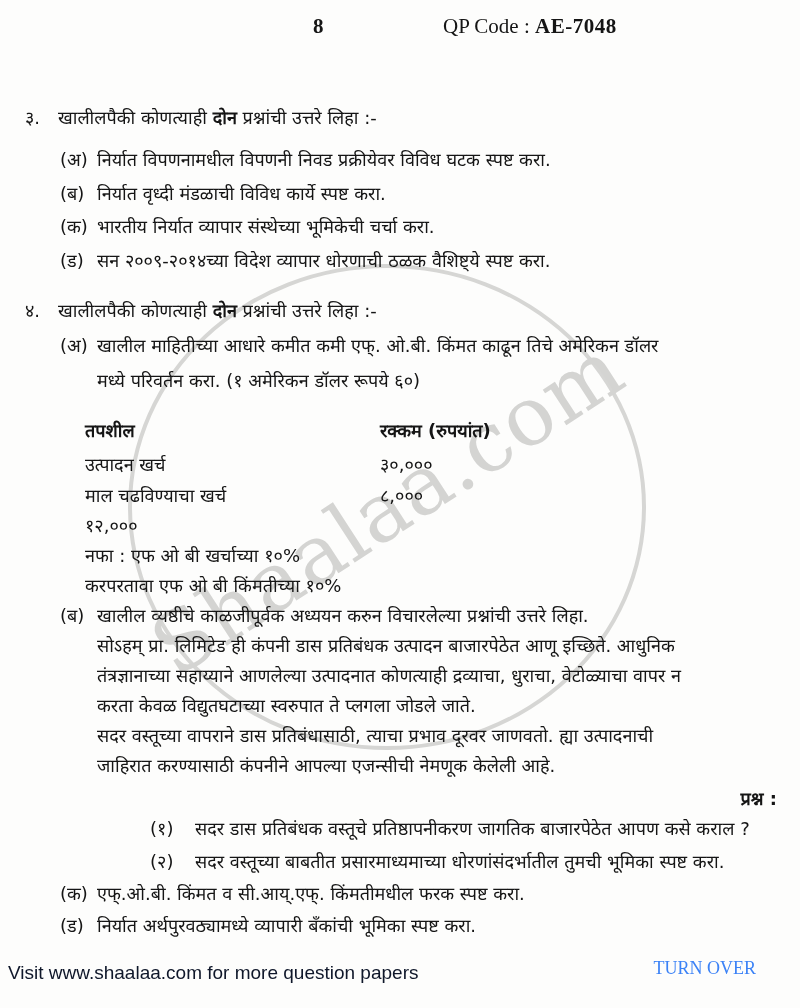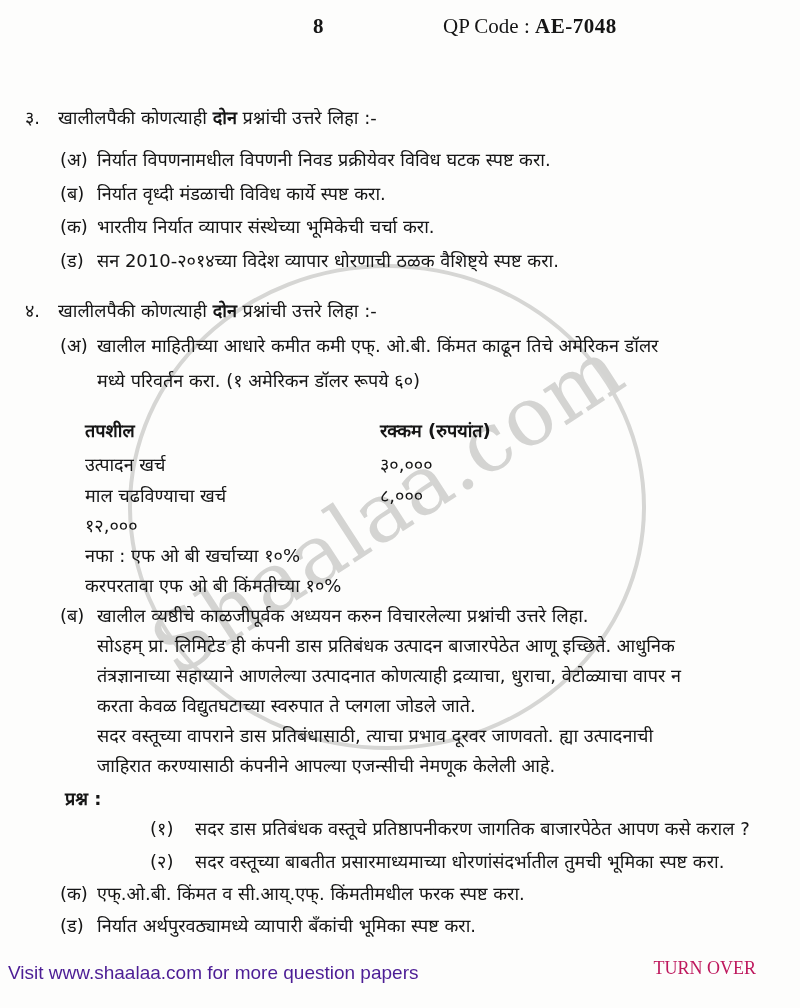--- a/index.html
+++ b/index.html
@@ -35,27 +35,27 @@
   .ilab { flex:0 0 37px; margin-left:35px; }
   .itxt { flex:1; }
   .sublab { flex:0 0 45px; margin-left:125px; }
   .bold { font-weight:bold; }
   .g4{margin-top:4px}.g5{margin-top:5px}.g6{margin-top:6px}.g7{margin-top:7px}
   .g8{margin-top:8px}.g9{margin-top:9px}.g16{margin-top:16px}.g24{margin-top:24px}
   
   .trow { display:flex; margin-left:60px; }
   .tlabel { width:295px; }
   .tval { width:82px; text-align:left; }
-  .qlabel { margin-left:40px; }
+  .qlabel { margin-left:60px;text-align:right; }
   .line2 { margin-top:9px; }
   
   .footer-left { position:absolute; left:8px; top:962px; z-index:2;
-    font-family:"Liberation Sans", sans-serif; font-size:19px; color:#4c1d95; }
+    font-family:"Liberation Sans", sans-serif; font-size:19px; color:#0f172a; }
   .footer-right { position:absolute; right:44px; top:958px; z-index:2;
-    font-family:"Liberation Serif", serif; font-size:18px; color:#be185d; }
+    font-family:"Liberation Serif", serif; font-size:18px; color:#3b82f6; }
 </style>
 </head>
 <body>
 
 <div class="sheet">
 
   <div class="wm-ellipse"></div>
   <div class="wm-text">Shaalaa.com</div>
 
   <div class="hdr">
@@ -76,21 +76,21 @@
     <div class="row g8">
       <span class="ilab">(ब)</span>
       <span class="itxt">निर्यात वृध्दी मंडळाची विविध कार्ये स्पष्ट करा.</span>
     </div>
     <div class="row g7">
       <span class="ilab">(क)</span>
       <span class="itxt">भारतीय निर्यात व्यापार संस्थेच्या भूमिकेची चर्चा करा.</span>
     </div>
     <div class="row g8">
       <span class="ilab">(ड)</span>
-      <span class="itxt">सन 2010-२०१४च्या विदेश व्यापार धोरणाची ठळक वैशिष्ट्ये स्पष्ट करा.</span>
+      <span class="itxt">सन २००९-२०१४च्या विदेश व्यापार धोरणाची ठळक वैशिष्ट्ये स्पष्ट करा.</span>
     </div>
 
     <div class="row g24">
       <span class="qnum">४.</span>
       <span class="itxt"><span>खालीलपैकी कोणत्याही </span><span class="bold">दोन</span><span> प्रश्नांची उत्तरे लिहा :-</span></span>
     </div>
     <div class="row g9">
       <span class="ilab">(अ)</span>
       <span class="itxt">
         <div>खालील माहितीच्या आधारे कमीत कमी एफ्. ओ.बी. किंमत काढून तिचे अमेरिकन डॉलर</div>

